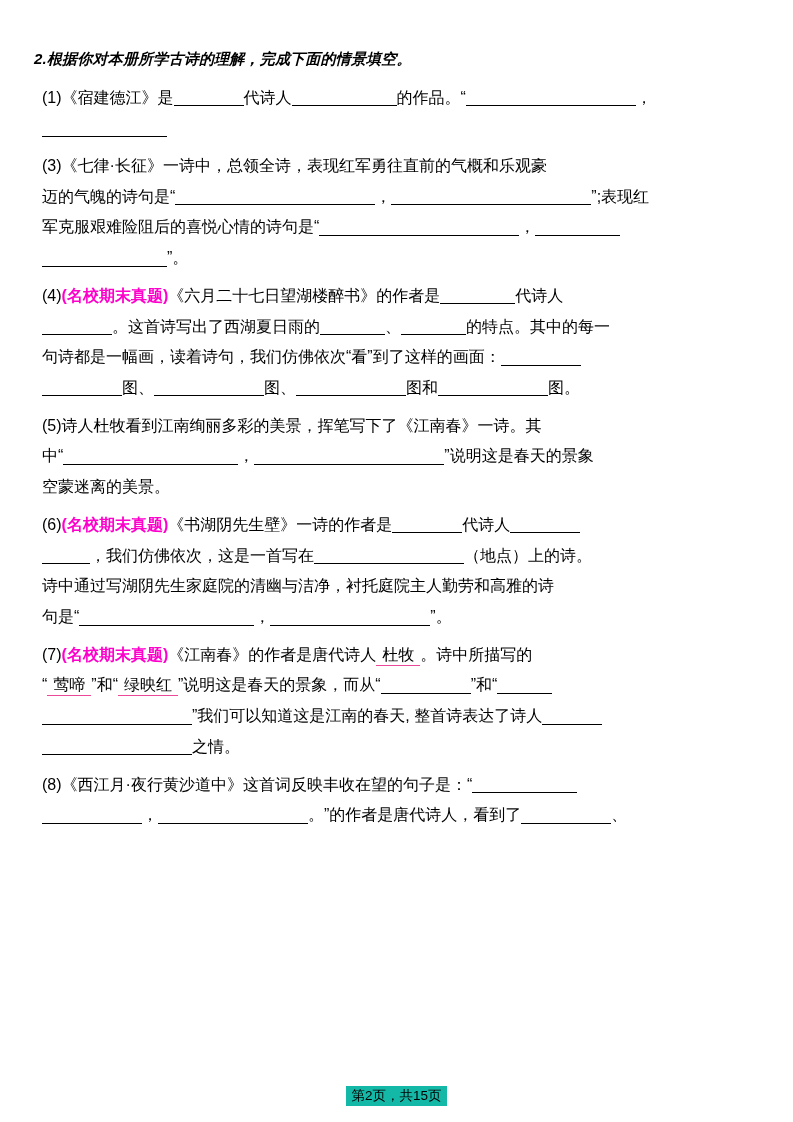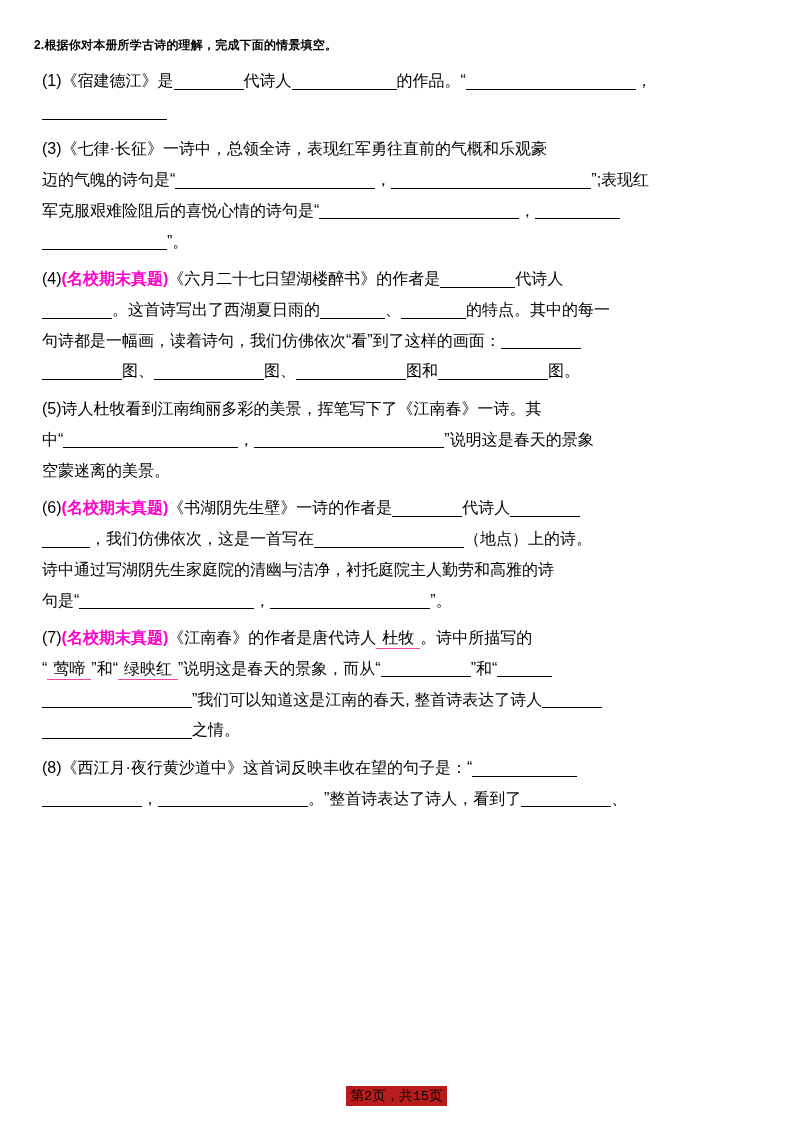--- a/index.html
+++ b/index.html
@@ -15,25 +15,26 @@
     position: relative;
   }
   .page {
     position: relative;
     width: 793px;
     height: 1122px;
     box-sizing: border-box;
     padding: 36px 34px 0 34px;
   }
   .title {
-    font-size: 12px;
+    font-size: 15px;
     font-weight: bold;
     letter-spacing: 0.2px;
-    margin: 0 0 12px 0;
+    margin: 12px 0 12px 0;
     line-height: 1.5;
+    font-style: italic;
   }
   .q {
     font-size: 16px;
     line-height: 1.92;
     margin: 0 0 2px 8px;
     text-align: justify;
     text-justify: inter-ideograph;
   }
   .q + .q { margin-top: 7px; }
   .tag {
@@ -78,23 +79,22 @@
     position: absolute;
     left: 0;
     right: 0;
     bottom: 16px;
     text-align: center;
     font-size: 13.5px;
     color: #000;
   }
   .footer .pagebox {
     display: inline-block;
-    background: #b91c1c;
+    background: #14b8a6;
     padding: 1px 5px;
-    font-family: Liberation Mono, monospace;
   }
 </style>
 </head>
 <body>
 
 <div class="page">
 
   <div class="title">2.根据你对本册所学古诗的理解，完成下面的情景填空。</div>
 
   <p class="q">
@@ -132,20 +132,20 @@
 
   <p class="q">
     <span>(7)</span><span class="tag">(名校期末真题)</span><span>《江南春》的作者是唐代诗人</span><span class="ans">杜牧</span><span>。诗中所描写的</span><br>
     <span>“</span><span class="ans">莺啼</span><span>”和“</span><span class="ans">绿映红</span><span>”说明这是春天的景象，而从“</span><span class="bl w90"></span><span>”和“</span><span class="bl w55"></span><br>
     <span class="bl w150"></span><span>”我们可以知道这是江南的春天, 整首诗表达了诗人</span><span class="bl w60"></span><br>
     <span class="bl w150"></span><span>之情。</span>
   </p>
 
   <p class="q">
     <span>(8)</span><span>《西江月·夜行黄沙道中》这首词反映丰收在望的句子是：“</span><span class="bl w105"></span><br>
-    <span class="bl w100"></span><span>，</span><span class="bl w150"></span><span>。”整首诗表达了诗人，看到了</span><span class="bl w90"></span><span>、</span>
+    <span class="bl w100"></span><span>，</span><span class="bl w150"></span><span>。”的作者是唐代诗人，看到了</span><span class="bl w90"></span><span>、</span>
   </p>
 
   <div class="footer">
     <span class="pagebox">第2页，共15页</span>
   </div>
 
 </div>
 
 </body></html>

